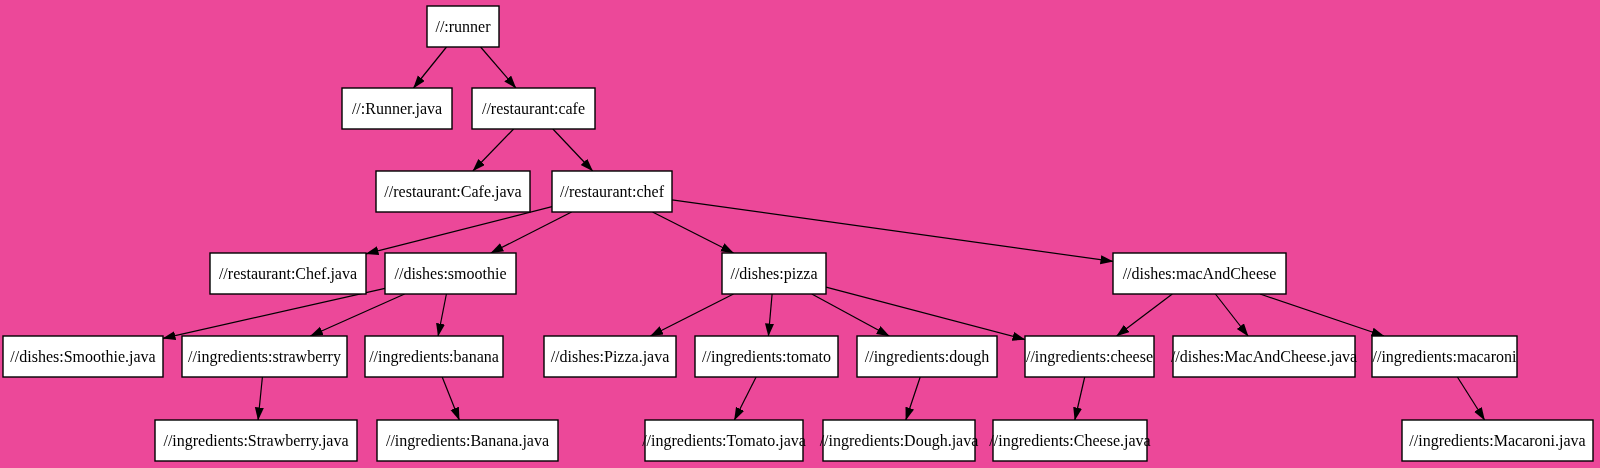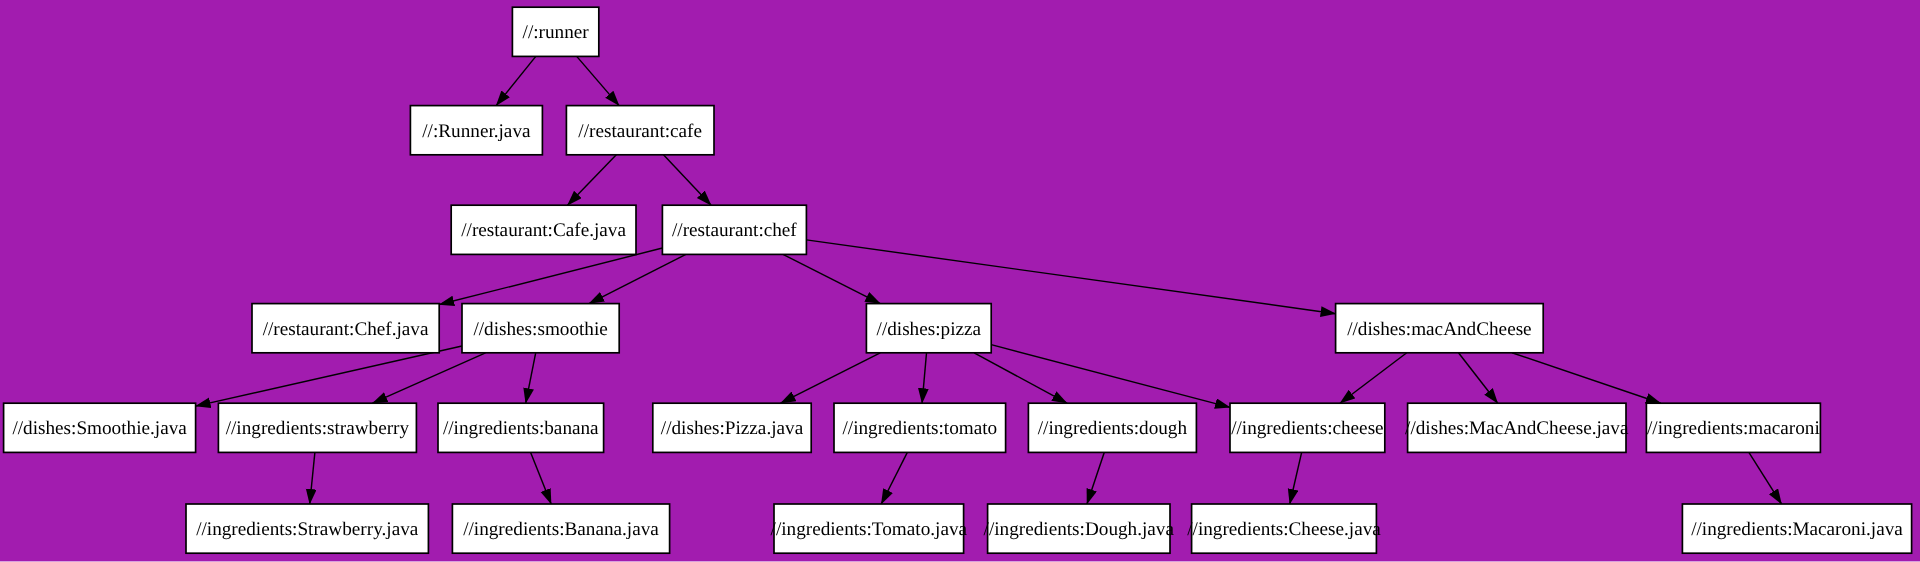--- a/index.html
+++ b/index.html
@@ -4,21 +4,21 @@
 <style>
   html, body {
     margin: 0;
     padding: 0;
     background: #ffffff;
   }
   .stage {
     position: relative;
     width: 1600px;
     height: 468px;
-    background: #a21caf;
+    background: #ec4899;
     overflow: hidden;
   }
   svg {
     display: block;
   }
   .graph-node-box {
     fill: #ffffff;
     stroke: #000000;
     stroke-width: 1.4;
   }

